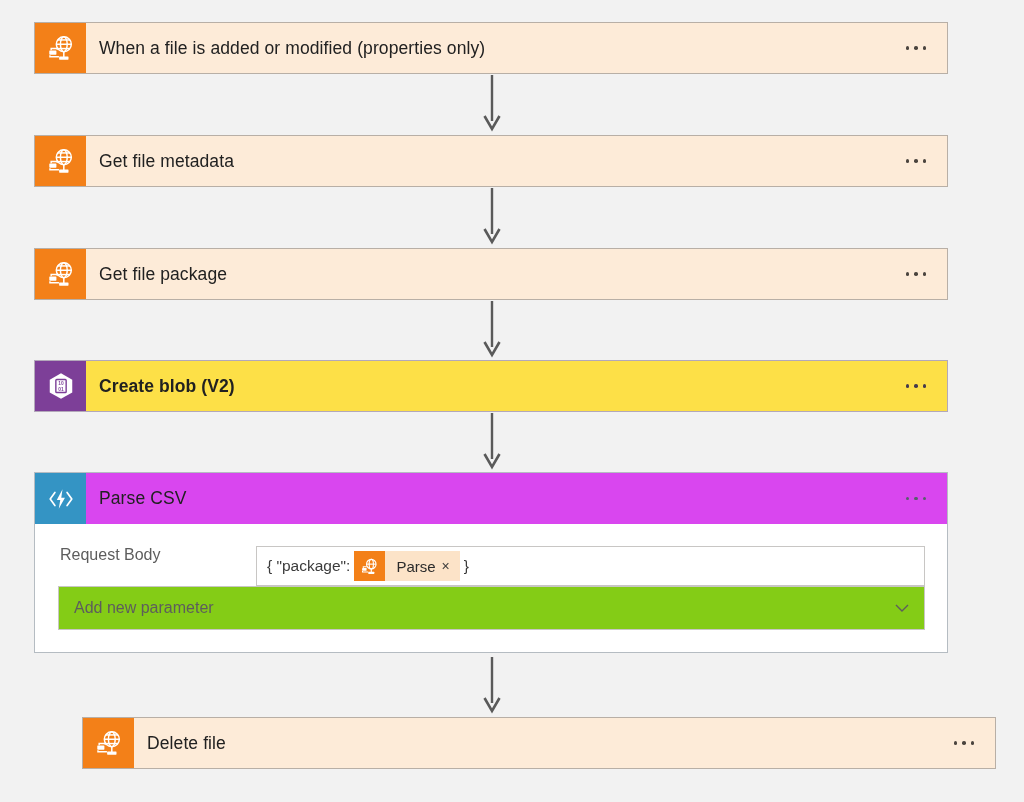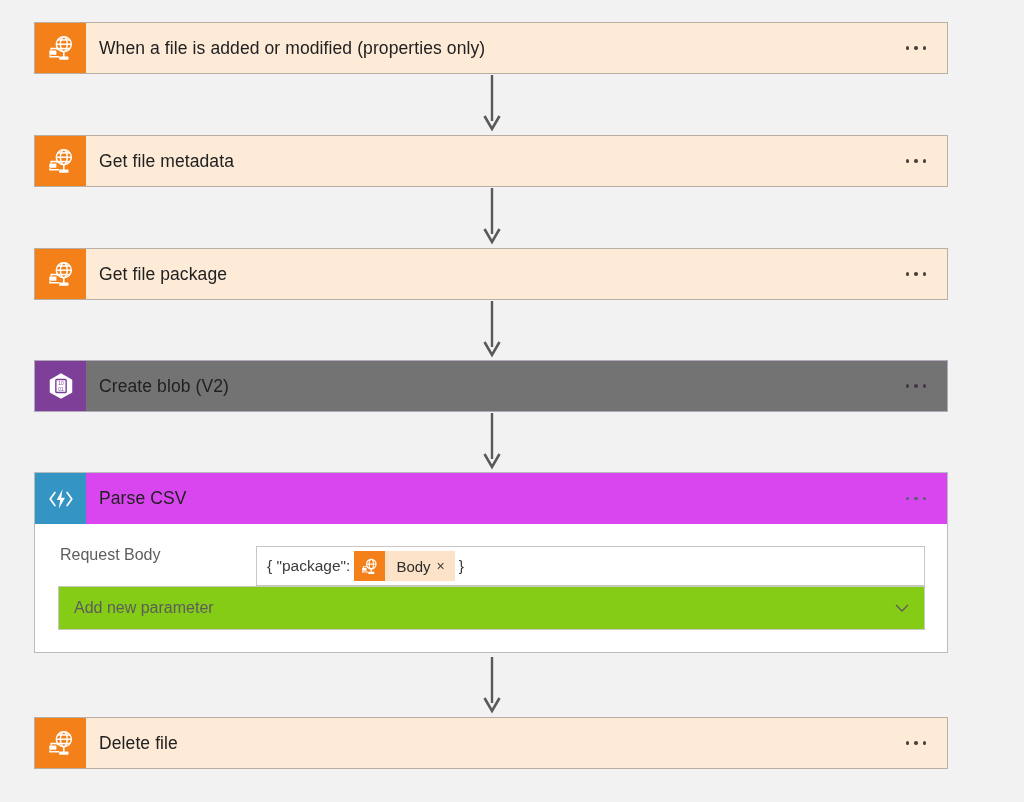--- a/index.html
+++ b/index.html
@@ -72,21 +72,21 @@
     border-radius: 50%;
     background: #4a443e;
   }
 
   
   .t-orange .node-header { background: #fdebd8; border-color: #b8afa6; }
   .t-orange .node-icon   { background: #f38018; }
   .t-orange .node-menu i { background: #4a443e; }
 
   
-  .t-purple .node-header { background: #737373; border-color: #b3a8ba; }
+  .t-purple .node-header { background: #fde047; border-color: #b3a8ba; font-weight: bold; }
   .t-purple .node-icon   { background: #7d3f98; }
   .t-purple .node-menu i { background: #453a4c; }
 
   
   .t-blue .node-header   { background: #d946ef; border-color: #b5bcc2; border-bottom: none; }
   .t-blue .node-icon     { background: #3494c4; }
   .t-blue .node-menu i   { background: #55606b; }
 
   
   .node-body {
@@ -370,21 +370,21 @@
                 <g fill="#ffffff">
                   <rect x="14" y="25" width="10" height="3.6" rx="0.6"></rect>
                   <rect x="3.5" y="18.6" width="7.6" height="4.6" rx="0.7"></rect>
                 </g>
                 <g fill="none" stroke="#ffffff" stroke-width="1.7">
                   <path d="M11.5 16.5 L5.5 16.5 L5.5 18.4"></path>
                   <path d="M4.2 23.6 L4.2 25.4 L13.8 25.4"></path>
                 </g>
               </svg>
             </span>
-            <span class="token-label">Body</span>
+            <span class="token-label">Parse</span>
             <span class="token-close">×</span>
           </span>
           <span class="json-frag">}</span>
         </div>
       </div>
 
       <div class="dropdown">
         <span class="dropdown-text">Add new parameter</span>
         <span class="chevron">
           <svg width="16" height="16" viewBox="0 0 16 16">
@@ -396,21 +396,21 @@
     </div>
   </div>
 
   <div class="arrow" style="top:655px;">
     <svg width="18" height="60" viewBox="0 0 18 60">
       <line x1="9" y1="0" x2="9" y2="46" stroke="#5a5a5a" stroke-width="2.4"></line>
       <path d="M1.5 41 L9 54 L16.5 41" fill="none" stroke="#5a5a5a" stroke-width="2.6"></path>
     </svg>
   </div>
 
-  <div class="node t-orange" style="top:715px;">
+  <div class="node t-orange" style="top:715px;margin-left:48px;">
     <div class="node-header">
       <div class="node-icon">
         <svg width="30" height="30" viewBox="0 0 32 32" aria-hidden="true">
           <g fill="none" stroke="#ffffff" stroke-width="1.6">
             <circle cx="19" cy="12" r="8"></circle>
             <ellipse cx="19" cy="12" rx="3.6" ry="8"></ellipse>
             <line x1="11" y1="12" x2="27" y2="12"></line>
             <line x1="12.2" y1="7.4" x2="25.8" y2="7.4"></line>
             <line x1="12.2" y1="16.6" x2="25.8" y2="16.6"></line>
             <line x1="19" y1="20" x2="19" y2="25.5"></line>

